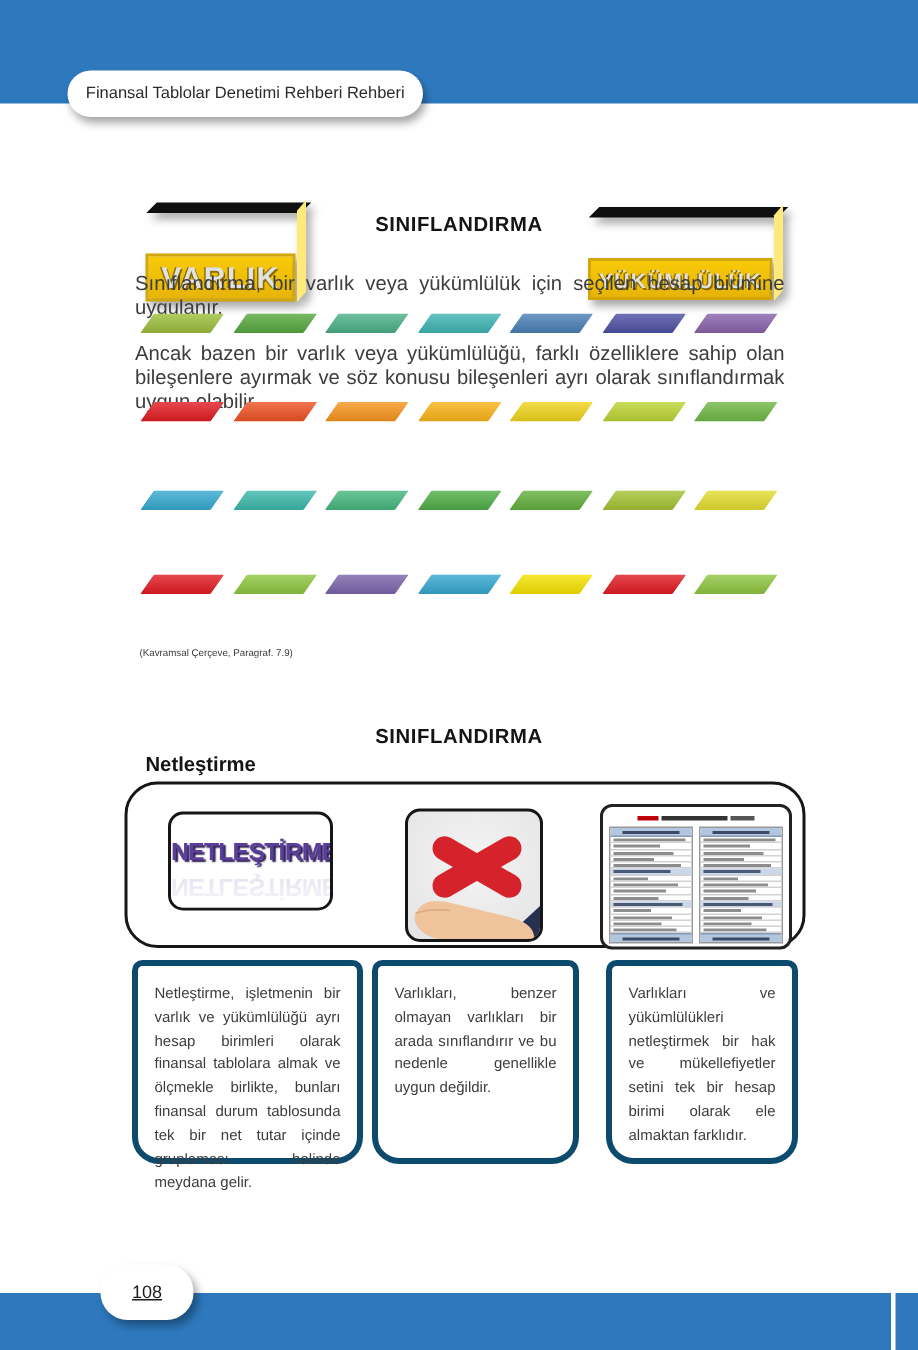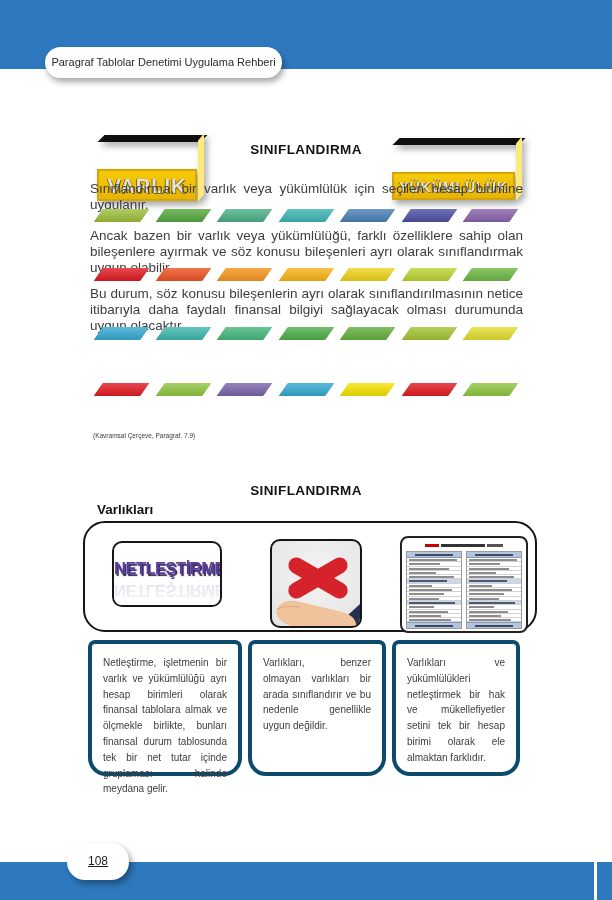--- a/index.html
+++ b/index.html
@@ -90,36 +90,36 @@
   .trow { height:4.3px; border-bottom:1px solid #d2d2d2; overflow:hidden; }
   .trow i { display:block; height:2px; margin:1px 0 0 2px; background:#8d8d8d; }
   .trow.tsec { background:#ccd8ea; }
   .trow.tsec i { background:#4a5a75; }
   
   .desc-box { position:absolute; top:640px; height:136px; border:4px solid #0c4a6e;
               border-radius:7px 7px 18px 18px; background:#fff; padding:11px 11px;
               font-size:10px; line-height:15.8px; text-align:justify; color:#3d3d3d; }
   .box1 { left:88px; width:154px; }
   .box2 { left:248px; width:138px; }
-  .box3 { left:392px; width:128px;padding-left:11px; }
+  .box3 { left:404px; width:128px;padding-left:11px; }
   
   .footer-bar { position:absolute; left:0; top:862px; width:612px; height:38px; background:#2e79be; }
   .footer-gap { position:absolute; left:594px; top:862px; width:3px; height:38px; background:#fff; }
   .page-pill { position:absolute; left:67px; top:843px; width:62px; height:37px;
                background:#fff; border-radius:18px; box-shadow:3px 4px 6px rgba(0,0,0,.35);
                text-align:center; line-height:37px; font-size:12px; color:#1d1d1d;text-decoration:underline; }
 </style>
 </head>
 <body>
 
 <div class="page">
 
   <div class="header-bar"></div>
   <div class="header-pill">
-    <span>Paragraf Tablolar Denetimi Uygulama Rehberi</span>
+    <span>Finansal Tablolar Denetimi Rehberi Rehberi</span>
   </div>
 
   <div class="h-title title1">SINIFLANDIRMA</div>
   <div class="b3d banner-varlik">
     <div class="face">VARLIK</div>
   </div>
   <div class="b3d banner-yukum">
     <div class="face">YÜKÜMLÜLÜK</div>
   </div>
 
@@ -138,21 +138,20 @@
   <div class="arrow-row row2">
       <span class="arrow" style="background-color: rgb(225, 27, 34);"></span>
       <span class="arrow" style="background-color: rgb(239, 82, 35);"></span>
       <span class="arrow" style="background-color: rgb(247, 148, 29);"></span>
       <span class="arrow" style="background-color: rgb(249, 179, 22);"></span>
       <span class="arrow" style="background-color: rgb(239, 211, 27);"></span>
       <span class="arrow" style="background-color: rgb(188, 212, 51);"></span>
       <span class="arrow" style="background-color: rgb(110, 184, 68);"></span>
     </div>
 
-  <p class="para p3">Bu durum, söz konusu bileşenlerin ayrı olarak sınıflandırılmasının netice itibarıyla daha faydalı finansal bilgiyi sağlayacak olması durumunda uygun olacaktır.</p>
   <div class="arrow-row row3">
       <span class="arrow" style="background-color: rgb(54, 169, 208);"></span>
       <span class="arrow" style="background-color: rgb(61, 184, 171);"></span>
       <span class="arrow" style="background-color: rgb(69, 183, 125);"></span>
       <span class="arrow" style="background-color: rgb(79, 174, 71);"></span>
       <span class="arrow" style="background-color: rgb(98, 176, 60);"></span>
       <span class="arrow" style="background-color: rgb(165, 195, 52);"></span>
       <span class="arrow" style="background-color: rgb(227, 222, 48);"></span>
     </div>
 
@@ -162,21 +161,21 @@
       <span class="arrow" style="background-color: rgb(123, 100, 171);"></span>
       <span class="arrow" style="background-color: rgb(53, 168, 208);"></span>
       <span class="arrow" style="background-color: rgb(245, 227, 0);"></span>
       <span class="arrow" style="background-color: rgb(225, 27, 34);"></span>
       <span class="arrow" style="background-color: rgb(143, 198, 64);"></span>
     </div>
 
   <div class="citation">(Kavramsal Çerçeve, Paragraf. 7.9)</div>
 
   <div class="h-title title2">SINIFLANDIRMA</div>
-  <div class="subtitle">Varlıkları</div>
+  <div class="subtitle">Netleştirme</div>
 
   <div class="panel">
 
     <div class="img-card img-net">
       <div class="net-word">NETLEŞTİRME</div>
       <div class="net-reflect">NETLEŞTİRME</div>
       <div class="net-fade"></div>
     </div>
 
     <div class="img-card img-x">

